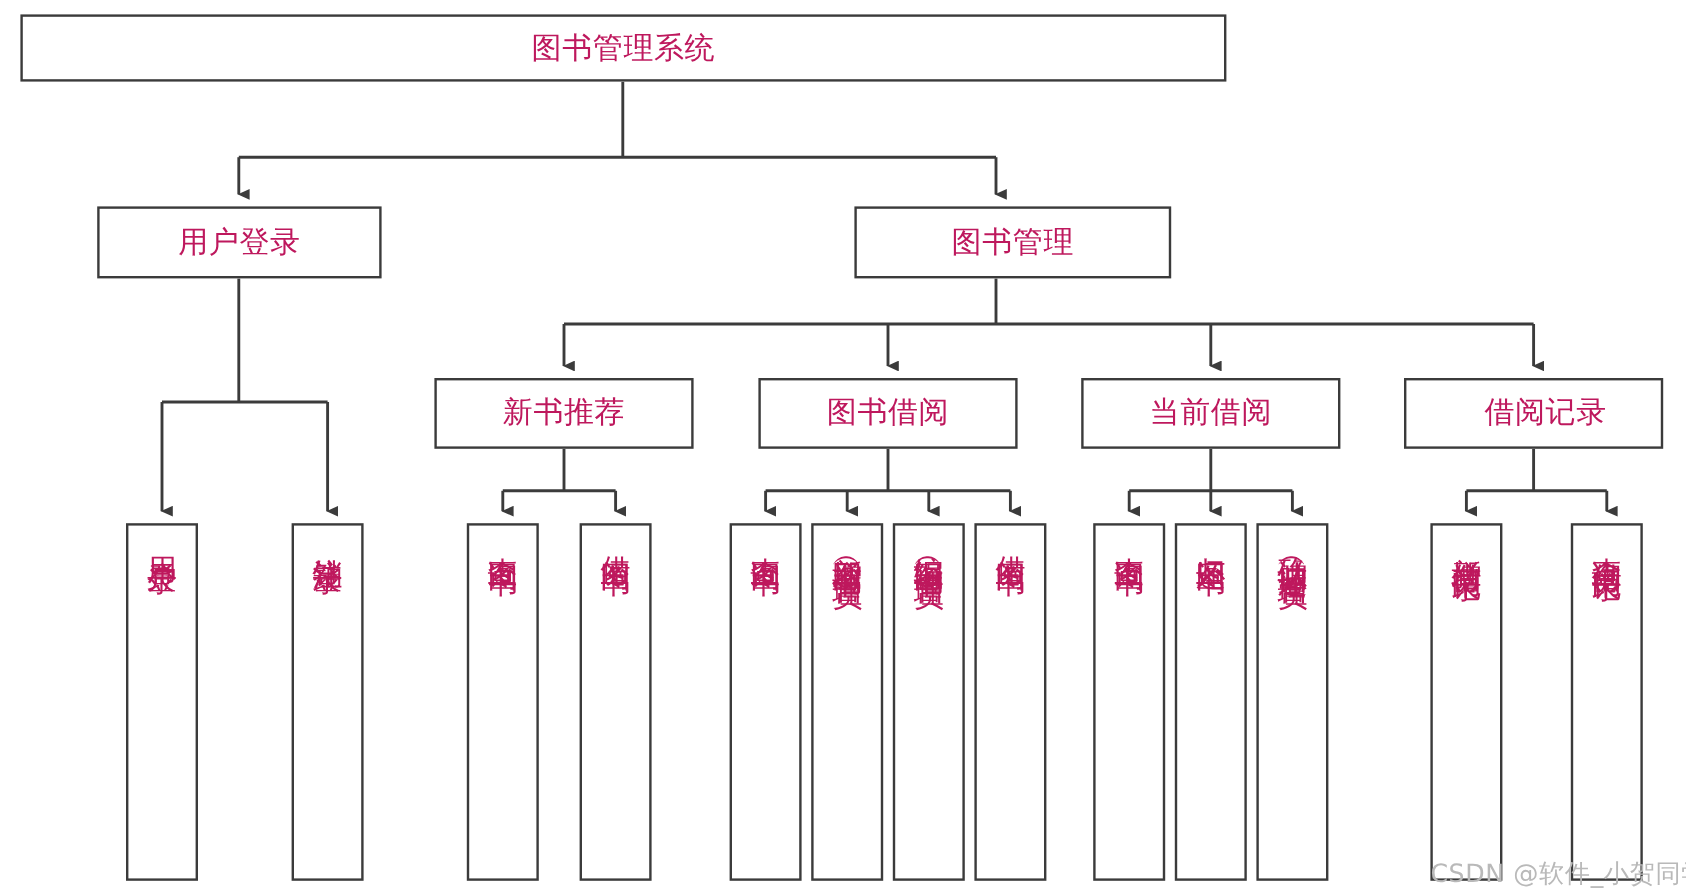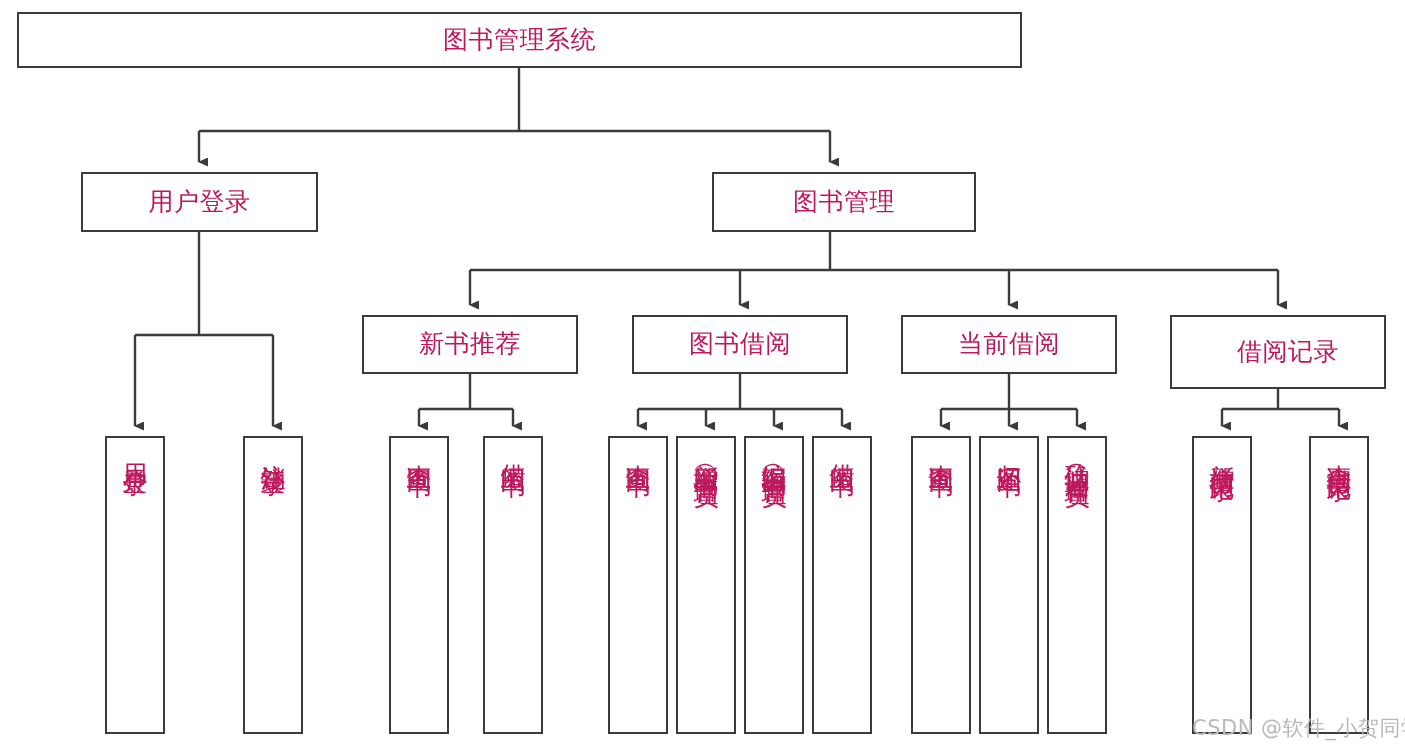--- a/index.html
+++ b/index.html
@@ -138,21 +138,21 @@
 
   <div class="node horizontal" style="left:362px; top:315px; width:216px; height:59px;">
     <span class="node-label">新书推荐</span>
   </div>
   <div class="node horizontal" style="left:901px; top:315px; width:216px; height:59px;">
     <span class="node-label">当前借阅</span>
   </div>
   <div class="node horizontal" style="left:632px; top:315px; width:216px; height:59px;">
     <span class="node-label">图书借阅</span>
   </div>
-  <div class="node horizontal" style="left:1170px; top:315px; width:216px; height:74px;padding-left:20px;">
+  <div class="node horizontal" style="left:1170px; top:315px; width:216px; height:59px;padding-left:20px;">
     <span class="node-label">借阅记录</span>
   </div>
 
   <div class="node vertical" style="left:105px; top:436px; width:60px; height:298px;">
     <span class="node-label">用户登录</span>
   </div>
   <div class="node vertical" style="left:243px; top:436px; width:60px; height:298px;">
     <span class="node-label">注销登录</span>
   </div>
 

